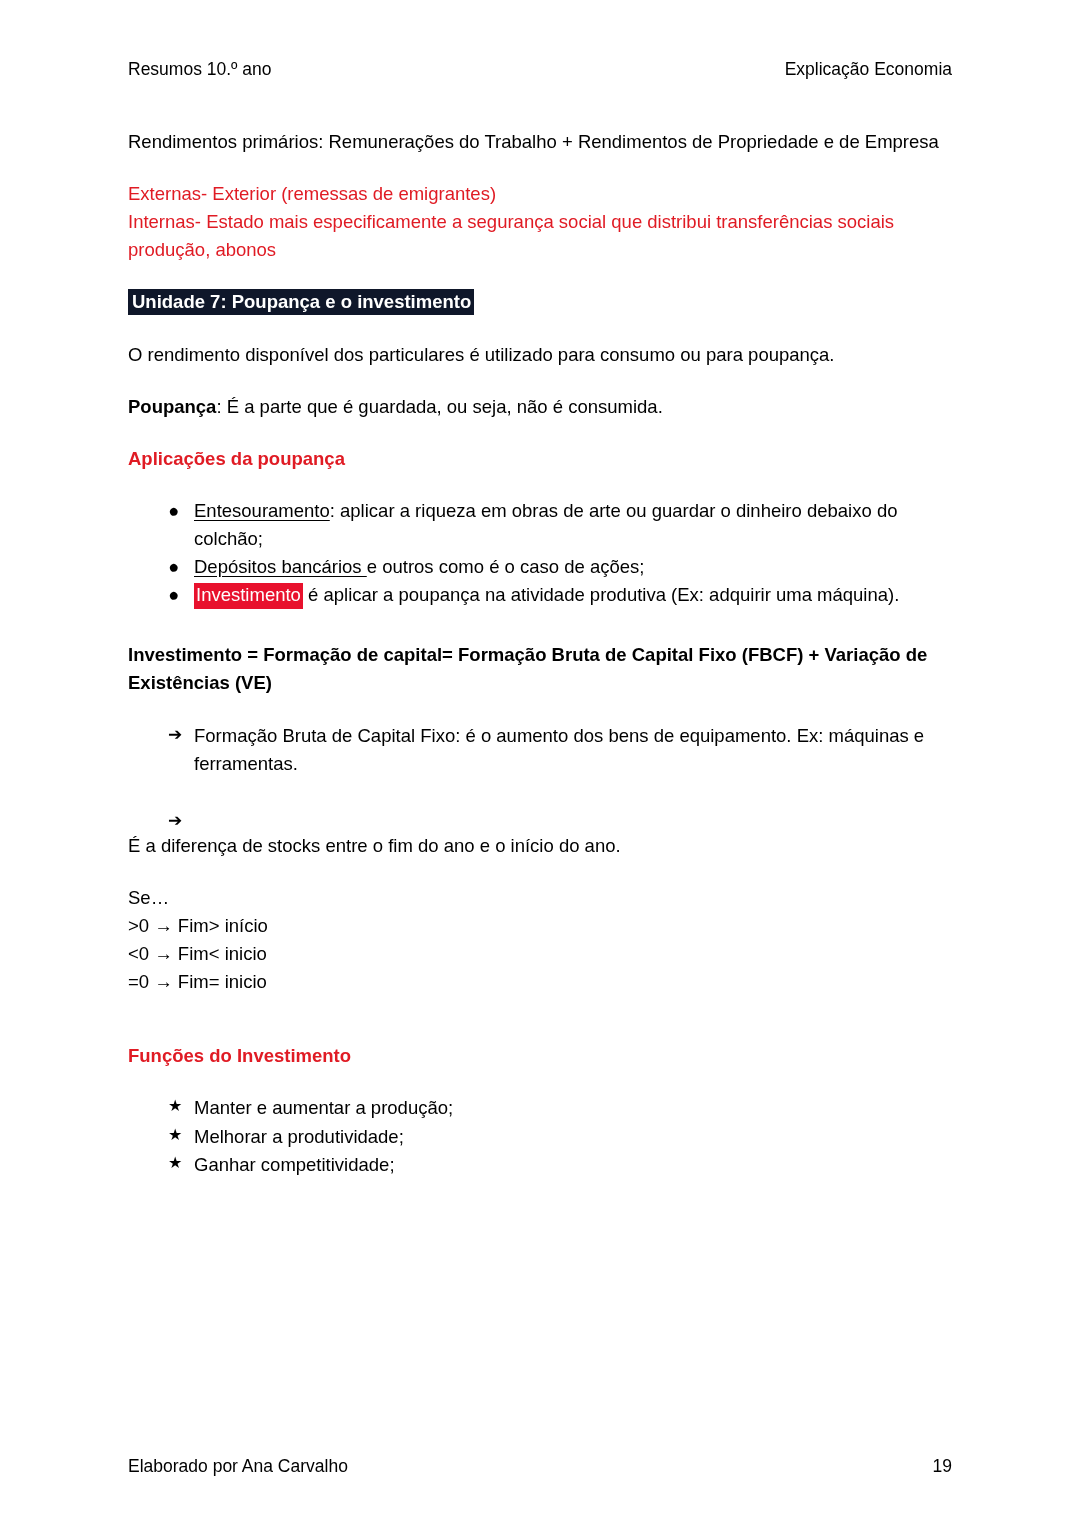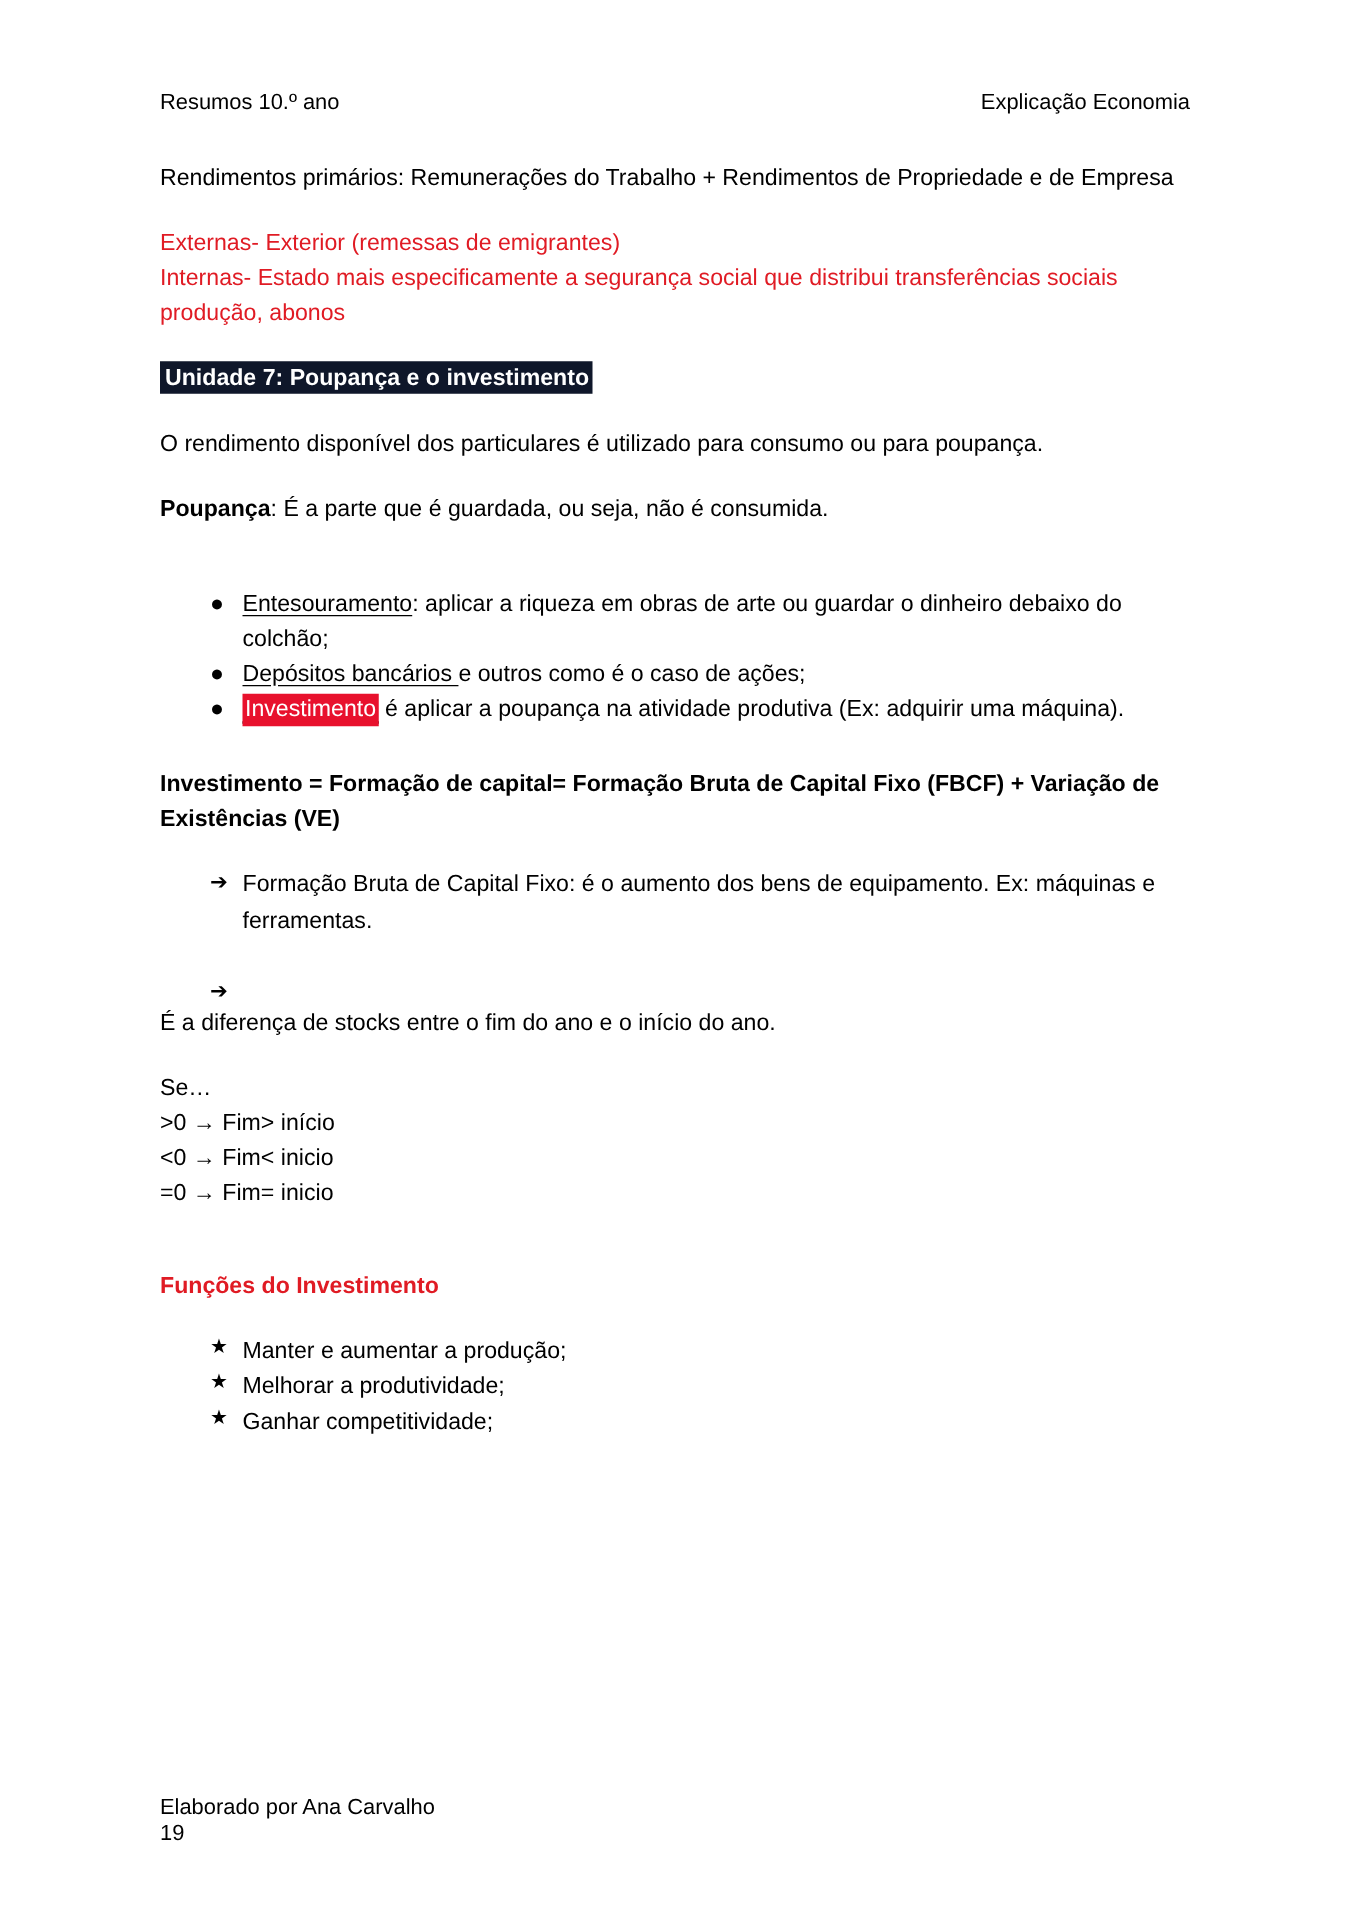--- a/index.html
+++ b/index.html
@@ -25,21 +25,20 @@
     position: absolute;
     left: 128px;
     top: 58px;
     width: 824px;
     display: flex;
     justify-content: space-between;
     align-items: baseline;
     font-size: 17.5px;
     line-height: 1.35;
     color: #000;
-    margin-top: 12px;
   }
 
   
   .doc-body {
     position: absolute;
     left: 128px;
     top: 128px;
     width: 824px;
     font-size: 18.5px;
     line-height: 1.52;
@@ -129,21 +128,20 @@
   .doc-footer {
     position: absolute;
     left: 128px;
     bottom: 48px;
     width: 824px;
     display: flex;
     justify-content: space-between;
     align-items: baseline;
     font-size: 17.5px;
     color: #000;
-    flex-direction: column;
   }
 </style>
 </head>
 <body>
 
 <div class="page">
 
   <div class="doc-header">
     <span>Resumos 10.º ano</span>
     <span>Explicação Economia</span>
@@ -166,20 +164,21 @@
     <div class="gap-md"></div>
 
     <p class="blk">O rendimento disponível dos particulares é utilizado para consumo ou para poupança.</p>
 
     <div class="gap-md"></div>
 
     <p class="blk"><span class="red bold">Poupança</span><span>: É a parte que é guardada, ou seja, não é consumida.</span></p>
 
     <div class="gap-md"></div>
 
+    <p class="heading-red">Aplicações da poupança</p>
 
     <div class="gap-md"></div>
 
     <ul class="lst dots">
       <li>
         <span class="mk">●</span>
         <span class="u">Entesouramento</span><span>: aplicar a riqueza em obras de arte ou guardar o dinheiro debaixo do colchão;</span>
       </li>
       <li>
         <span class="mk">●</span>

